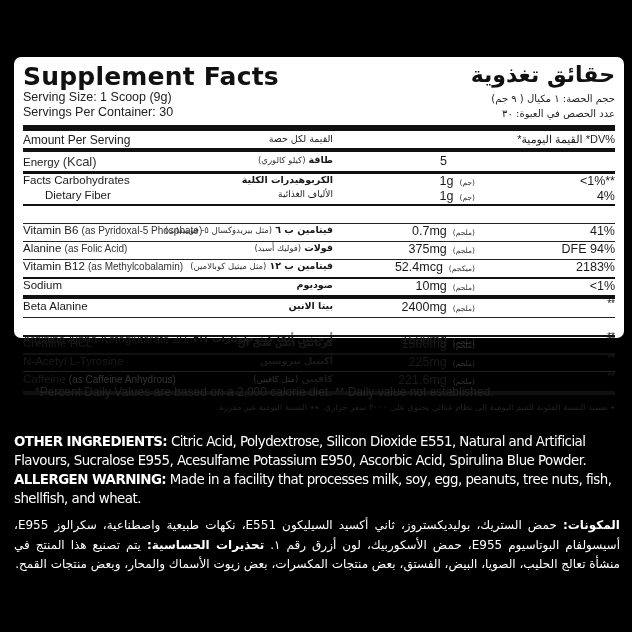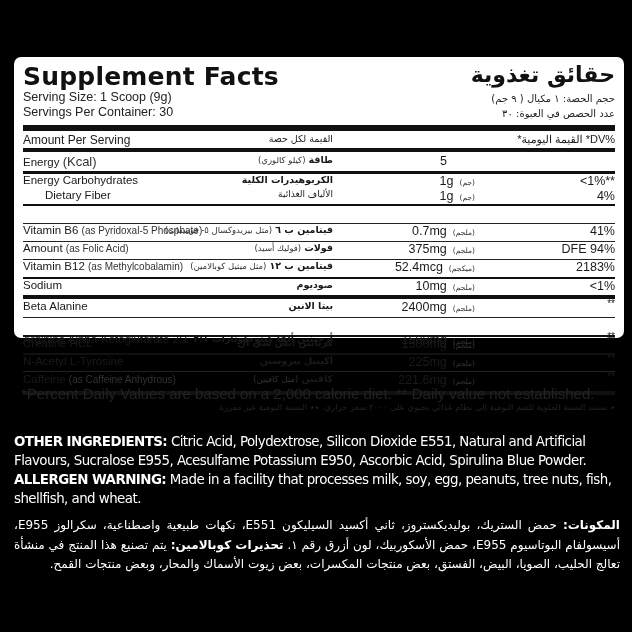--- a/index.html
+++ b/index.html
@@ -15,21 +15,21 @@
   .row .en b { font-weight:normal; }
   .row .en .sub { font-size:10px; color:#333; }
   .row .ar { position:absolute; right:282px; white-space:nowrap; direction:rtl; font-size:9.5px; font-family:"DejaVu Sans", sans-serif; }
   .row .ar b { font-weight:bold; }
   .row .ar .sub { font-weight:normal; font-size:8.5px; color:#333; }
   .row .amt { position:absolute; right:140px; white-space:nowrap; font-size:12.5px; }
   .row .amt .unit-ar { font-size:7.5px; margin-left:6px; color:#333; font-family:"DejaVu Sans", sans-serif; }
   .row .dv { position:absolute; right:0; white-space:nowrap; font-size:12.5px; }
   .row .dv.stars { font-size:10px; top:-2px; }
   .line { position:absolute; left:9px; right:9px; height:1px; background:#222; }
-  .foot { position:absolute; left:7px; font-size:15px; color:#222; white-space:nowrap; }
+  .foot { position:absolute; left:21px; font-size:12px; color:#222; white-space:nowrap; }
   .foot-ar { position:absolute; right:9px; font-size:8.5px; direction:rtl; color:#222; white-space:nowrap; font-family:"DejaVu Sans", sans-serif; }
   .below { position:absolute; left:14px; width:610px; color:#fff; font-size:13.4px; line-height:19px; font-family:"DejaVu Sans", sans-serif; letter-spacing:-0.55px; }
   .below b { font-weight:bold; }
   .below-ar { position:absolute; left:14px; width:606px; color:#fff; font-size:12px; line-height:19.5px; direction:rtl; text-align:justify; font-family:"DejaVu Sans", sans-serif; }
   .below-ar b { font-weight:bold; }
 </style>
 </head>
 <body>
 
 <div class="panel">
@@ -50,21 +50,21 @@
   <div class="bar" style="top:91px;height:4px;"></div>
 
   <div class="row" style="top:97px;height:17px;">
     <span class="en"><b>Energy</b> <span class="sub" style="font-size:13px">(Kcal)</span></span>
     <span class="ar"><b>طاقة</b> <span class="sub">(كيلو كالوري)</span></span>
     <span class="amt" style="right:168px;">5</span>
   </div>
   <div class="bar" style="top:114px;height:3px;"></div>
 
   <div class="row" style="top:117px;height:15px;">
-    <span class="en"><b>Energy Carbohydrates</b></span>
+    <span class="en"><b>Facts Carbohydrates</b></span>
     <span class="ar"><b>الكربوهيدرات الكلية</b></span>
     <span class="amt"><span>1g</span><span class="unit-ar">(جم)</span></span>
     <span class="dv">&lt;1%**</span>
   </div>
 
   <div class="row" style="top:132px;height:15px;">
     <span class="en" style="left:14px;padding-left:8px;">Dietary Fiber</span>
     <span class="ar" style="font-size:9px;">الألياف الغذائية</span>
     <span class="amt"><span>1g</span><span class="unit-ar">(جم)</span></span>
     <span class="dv">4%</span>
@@ -75,21 +75,21 @@
 
   <div class="row" style="top:167px;height:17px;">
     <span class="en"><b>Vitamin B6</b> <span class="sub">(as Pyridoxal-5 Phosphate)</span></span>
     <span class="ar"><b>فيتامين ب ٦</b> <span class="sub">(مثل بيريدوكسال ٥- فوسفات)</span></span>
     <span class="amt"><span>0.7mg</span><span class="unit-ar">(ملجم)</span></span>
     <span class="dv">41%</span>
   </div>
   <div class="line" style="top:184px;"></div>
 
   <div class="row" style="top:185px;height:17px;">
-    <span class="en"><b>Amount</b> <span class="sub">(as Folic Acid)</span></span>
+    <span class="en"><b>Alanine</b> <span class="sub">(as Folic Acid)</span></span>
     <span class="ar"><b>فولات</b> <span class="sub">(فوليك أسيد)</span></span>
     <span class="amt"><span>375mg</span><span class="unit-ar">(ملجم)</span></span>
     <span class="dv">DFE 94%</span>
   </div>
   <div class="line" style="top:202px;"></div>
 
   <div class="row" style="top:203px;height:17px;">
     <span class="en"><b>Vitamin B12</b> <span class="sub">(as Methylcobalamin)</span></span>
     <span class="ar"><b>فيتامين ب ١٢</b> <span class="sub">(مثل ميثيل كوبالامين)</span></span>
     <span class="amt"><span>52.4mcg</span><span class="unit-ar">(ميكجم)</span></span>
@@ -148,14 +148,14 @@
   <div class="foot" style="top:328px;">*Percent Daily Values are based on a 2,000 calorie diet. ** Daily value not established.</div>
   <div class="foot-ar" style="top:345px;">٭ تستند النسبة المئوية للقيم اليومية إلى نظام غذائي يحتوي على ٢٠٠٠ سعر حراري. ٭٭ النسبة اليومية غير مقررة.</div>
 </div>
 
 <div class="below" style="top:432px;">
   <b>OTHER INGREDIENTS:</b><span> Citric Acid, Polydextrose, Silicon Dioxide E551, Natural and Artificial Flavours, Sucralose E955, Acesulfame Potassium E950, Ascorbic Acid, Spirulina Blue Powder.</span><br>
   <b>ALLERGEN WARNING:</b><span> Made in a facility that processes milk, soy, egg, peanuts, tree nuts, fish, shellfish, and wheat.</span>
 </div>
 
 <div class="below-ar" style="top:516px;">
-  <b>المكونات:</b><span> حمض الستريك، بوليديكستروز، ثاني أكسيد السيليكون E551، نكهات طبيعية واصطناعية، سكرالوز E955، أسيسولفام البوتاسيوم E955، حمض الأسكوربيك، لون أزرق رقم ١. </span><b>تحذيرات كوبالامين:</b><span> يتم تصنيع هذا المنتج في منشأة تعالج الحليب، الصويا، البيض، الفستق، بعض منتجات المكسرات، بعض زيوت الأسماك والمحار، وبعض منتجات القمح.</span>
+  <b>المكونات:</b><span> حمض الستريك، بوليديكستروز، ثاني أكسيد السيليكون E551، نكهات طبيعية واصطناعية، سكرالوز E955، أسيسولفام البوتاسيوم E955، حمض الأسكوربيك، لون أزرق رقم ١. </span><b>تحذيرات الحساسية:</b><span> يتم تصنيع هذا المنتج في منشأة تعالج الحليب، الصويا، البيض، الفستق، بعض منتجات المكسرات، بعض زيوت الأسماك والمحار، وبعض منتجات القمح.</span>
 </div>
 
 </body></html>

